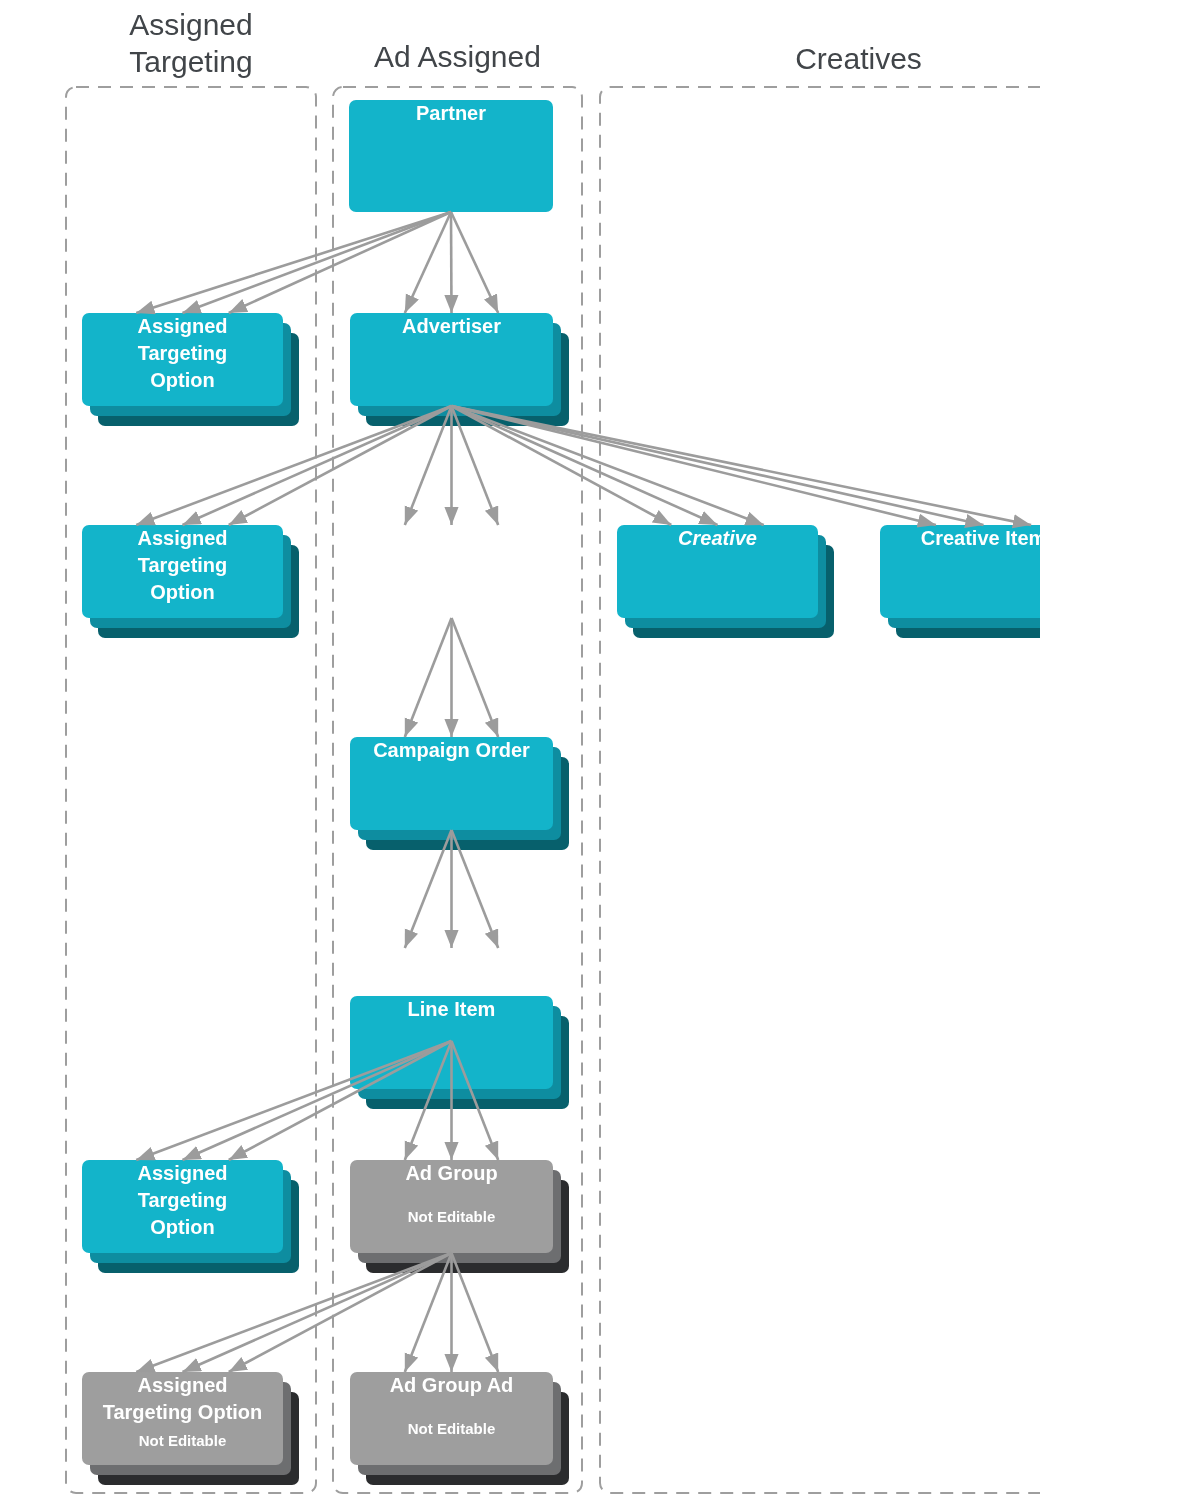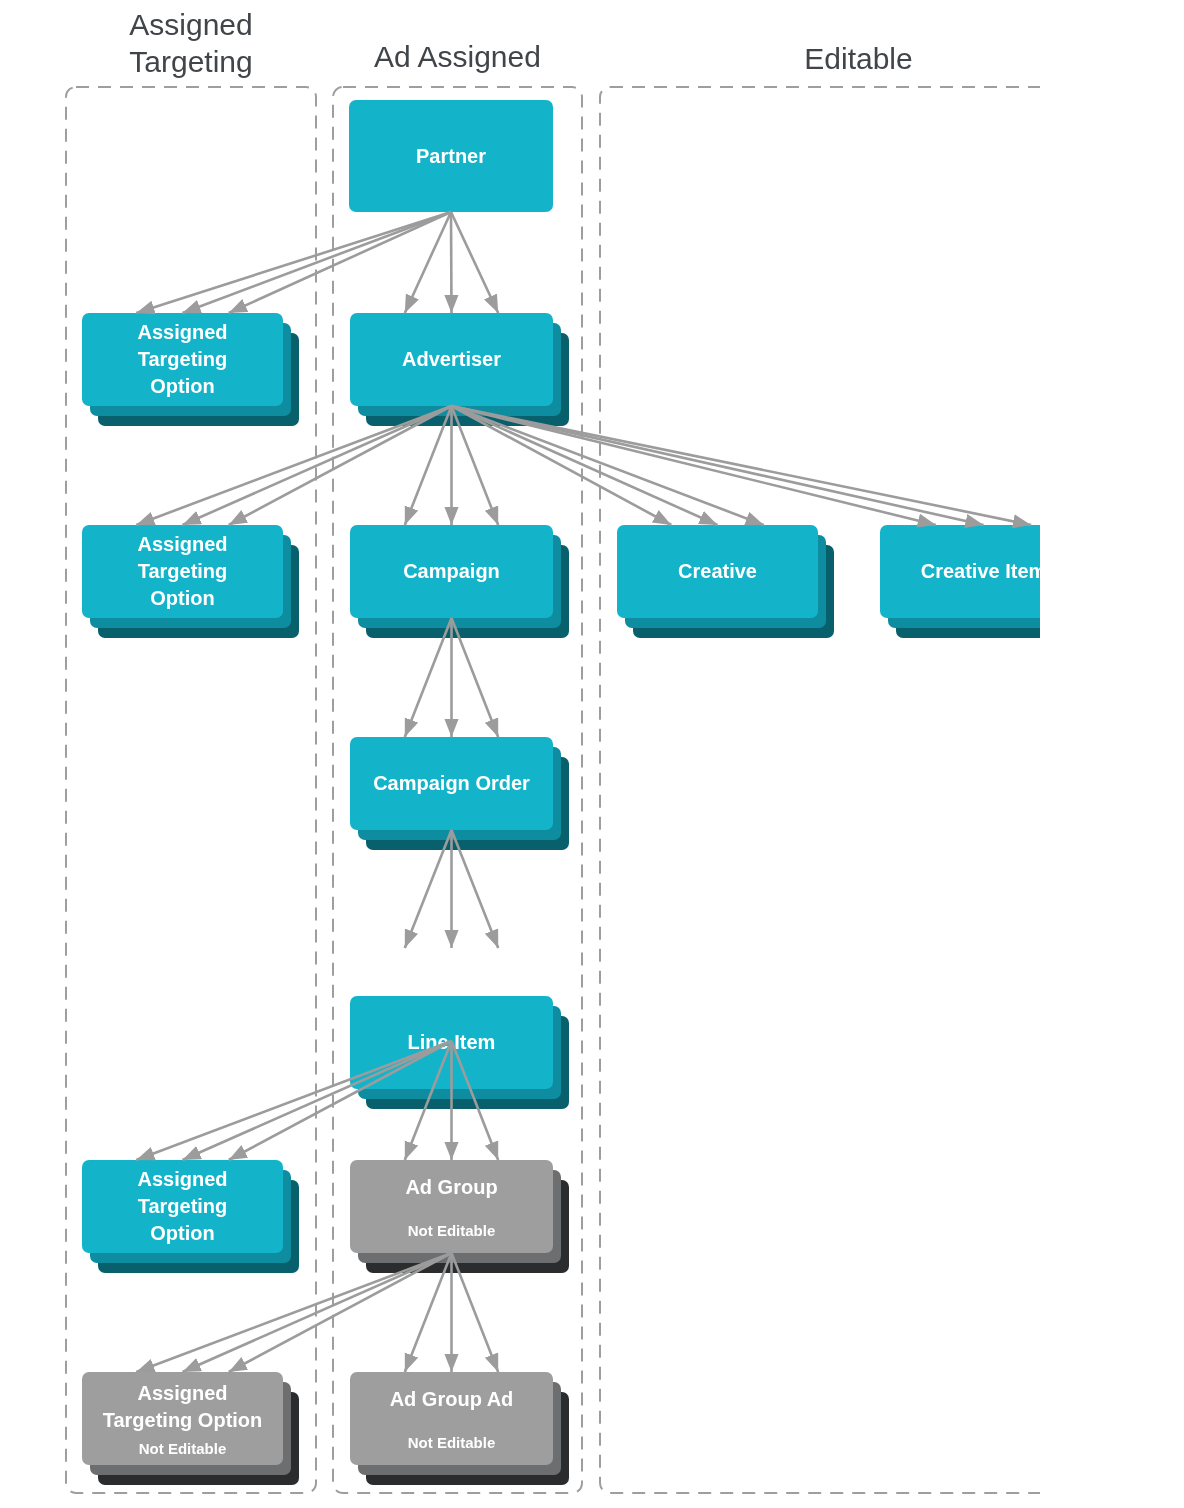--- a/index.html
+++ b/index.html
@@ -25,21 +25,21 @@
   .node{position:absolute;z-index:2;}
   .stack{position:absolute;width:100%;height:100%;border-radius:7px;}
   .stack.s1{left:8px;top:10px;}
   .stack.s2{left:16px;top:20px;}
   .node.editable .stack.s1{background:var(--c-edit-s1);}
   .node.editable .stack.s2{background:var(--c-edit-s2);}
   .node.not-editable .stack.s1{background:var(--c-gray-s1);}
   .node.not-editable .stack.s2{background:var(--c-gray-s2);}
 
   .face{position:absolute;left:0;top:0;width:100%;height:100%;border-radius:7px;
-    display:flex;flex-direction:column;align-items:center;justify-content:center;
+    display:flex;flex-direction:column;align-items:center;
     color:var(--c-node-text);font-weight:bold;font-size:20px;text-align:center;}
   .node.editable .face{background:var(--c-edit);}
   .node.not-editable .face{background:var(--c-gray);}
 
   .label span{display:block;line-height:27px;}
   .sub{font-size:15px;line-height:16px;margin-top:22px;}
   .node.lines-2 .sub{margin-top:7px;}
 </style>
 </head>
 <body>
@@ -53,21 +53,21 @@
   </svg>
 
   <div class="col-title" style="left:66px;top:6px;width:250px;">
     <span>Assigned</span>
     <span>Targeting</span>
   </div>
   <div class="col-title" style="left:333px;top:38px;width:249px;">
     <span>Ad Assigned</span>
   </div>
   <div class="col-title" style="left:600px;top:40px;width:517px;">
-    <span>Editable</span>
+    <span>Creatives</span>
   </div>
 
   <div class="node editable" style="left:349px;top:100px;width:204px;height:112px;">
     <div class="face">
       <div class="label">
         <span>Partner</span>
       </div>
     </div>
   </div>
 
@@ -98,31 +98,22 @@
     <div class="stack s1"></div>
     <div class="face">
       <div class="label">
         <span>Assigned</span>
         <span>Targeting</span>
         <span>Option</span>
       </div>
     </div>
   </div>
 
-  <div class="node editable" style="left:350px;top:525px;width:203px;height:93px;">
-    <div class="stack s2"></div>
-    <div class="stack s1"></div>
-    <div class="face">
-      <div class="label">
-        <span>Campaign</span>
-      </div>
-    </div>
-  </div>
-
-  <div class="node editable" style="left:617px;top:525px;width:201px;height:93px;">
+
+  <div class="node editable" style="left:617px;top:525px;width:201px;height:93px;font-style:italic;">
     <div class="stack s2"></div>
     <div class="stack s1"></div>
     <div class="face">
       <div class="label">
         <span>Creative</span>
       </div>
     </div>
   </div>
 
   <div class="node editable" style="left:880px;top:525px;width:207px;height:93px;">

